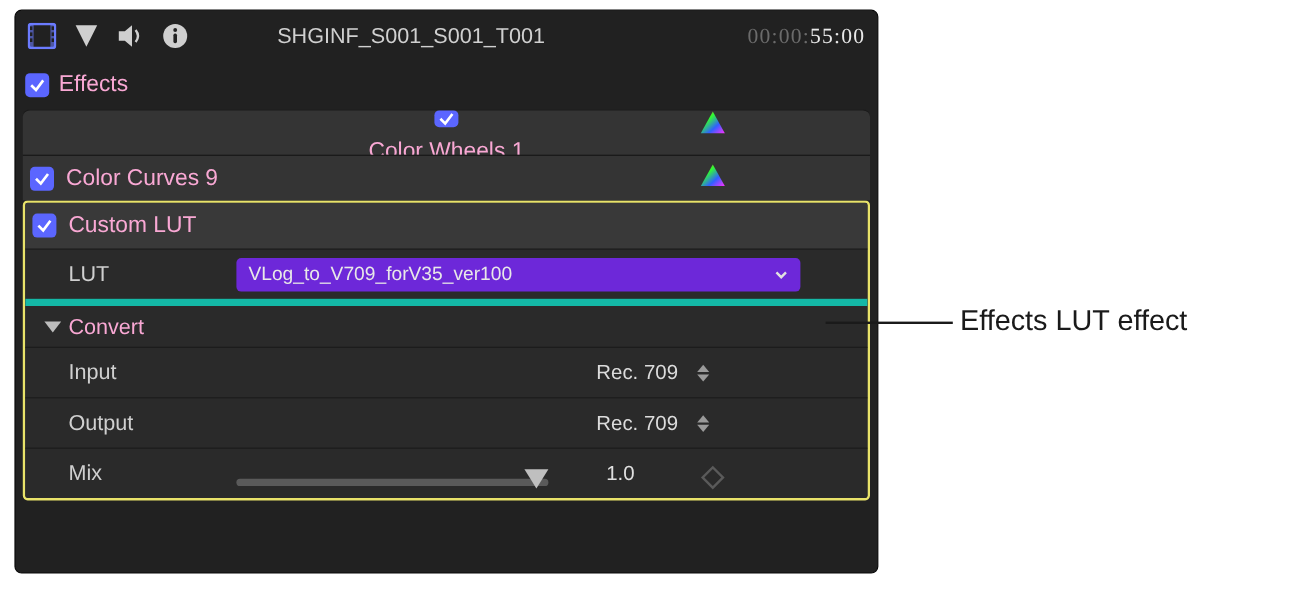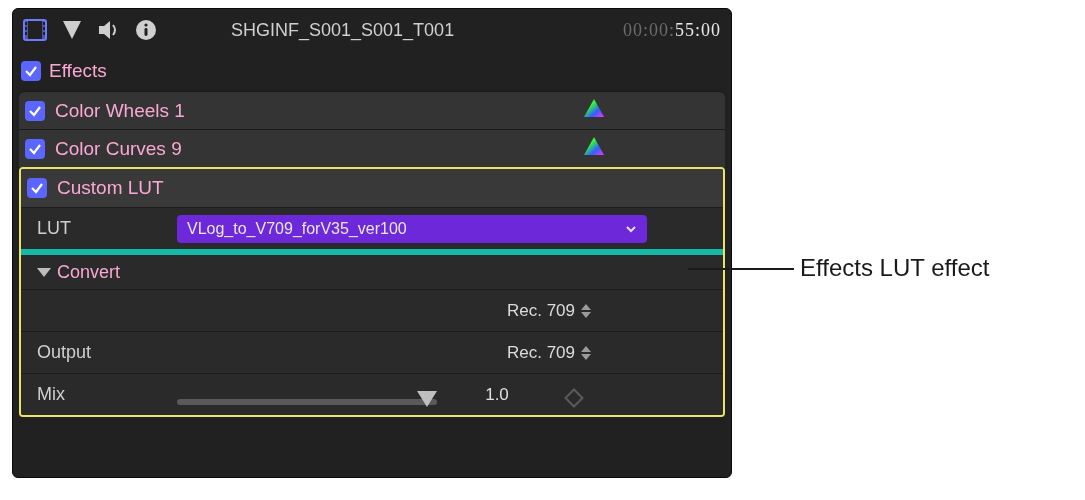--- a/index.html
+++ b/index.html
@@ -63,41 +63,41 @@
   .effect-row {
     display: flex;
     align-items: center;
     height: 38px;
     background: #343434;
     border-top: 1px solid #1a1a1a;
     padding: 0 6px;
     gap: 10px;
     position: relative;
   }
-  .effect-row.first { border-radius: 6px 6px 0 0; }
+  .effect-row.first { border-radius: 6px 6px 0 0; flex-direction: column; }
   .effect-row .color-icon {
     position: absolute;
     right: 120px;
   }
   .highlight-group {
     border: 2px solid #e9e36a;
     border-radius: 4px;
     overflow: hidden;
     background: #2a2a2a;
   }
   .highlight-group .effect-row {
     background: #393939;
     border-top: none;
   }
 
   .param-row {
     display: flex;
     align-items: center;
     height: 42px;
-    padding-left: 16px;
+    padding-left: 36px;
     padding-right: 12px;
     background: #2a2a2a;
     border-top: 1px solid #1c1c1c;
   }
   .param-label {
     width: 140px;
     color: #cfcfcf;
     font-size: 18px;
   }
   .param-control {
@@ -137,21 +137,21 @@
     width: 0; height: 0;
     border-left: 7px solid transparent;
     border-right: 7px solid transparent;
     border-top: 9px solid #bdbdbd;
     cursor: pointer;
   }
 
   .value-popup {
     display: flex;
     align-items: center;
-    gap: 6px;
+    gap: 16px;
     color: #dcdcdc;
     font-size: 17px;
     margin-left: auto;
     margin-right: 120px;
     cursor: pointer;
   }
   .updown {
     display: flex; flex-direction: column; gap: 2px;
   }
   .tri-up {
@@ -323,20 +323,21 @@
           </div>
         </div>
       </div>
 
       <div class="convert-header">
         <div class="disclosure"></div>
         <span class="label" style="font-size:18px;">Convert</span>
       </div>
 
       <div class="param-row">
+        <div class="param-label">Input</div>
         <div class="value-popup">
           <span>Rec. 709</span>
           <span class="updown">
             <span class="tri-up"></span>
               <span class="tri-down"></span>
           </span>
         </div>
       </div>
 
       <div class="param-row">

